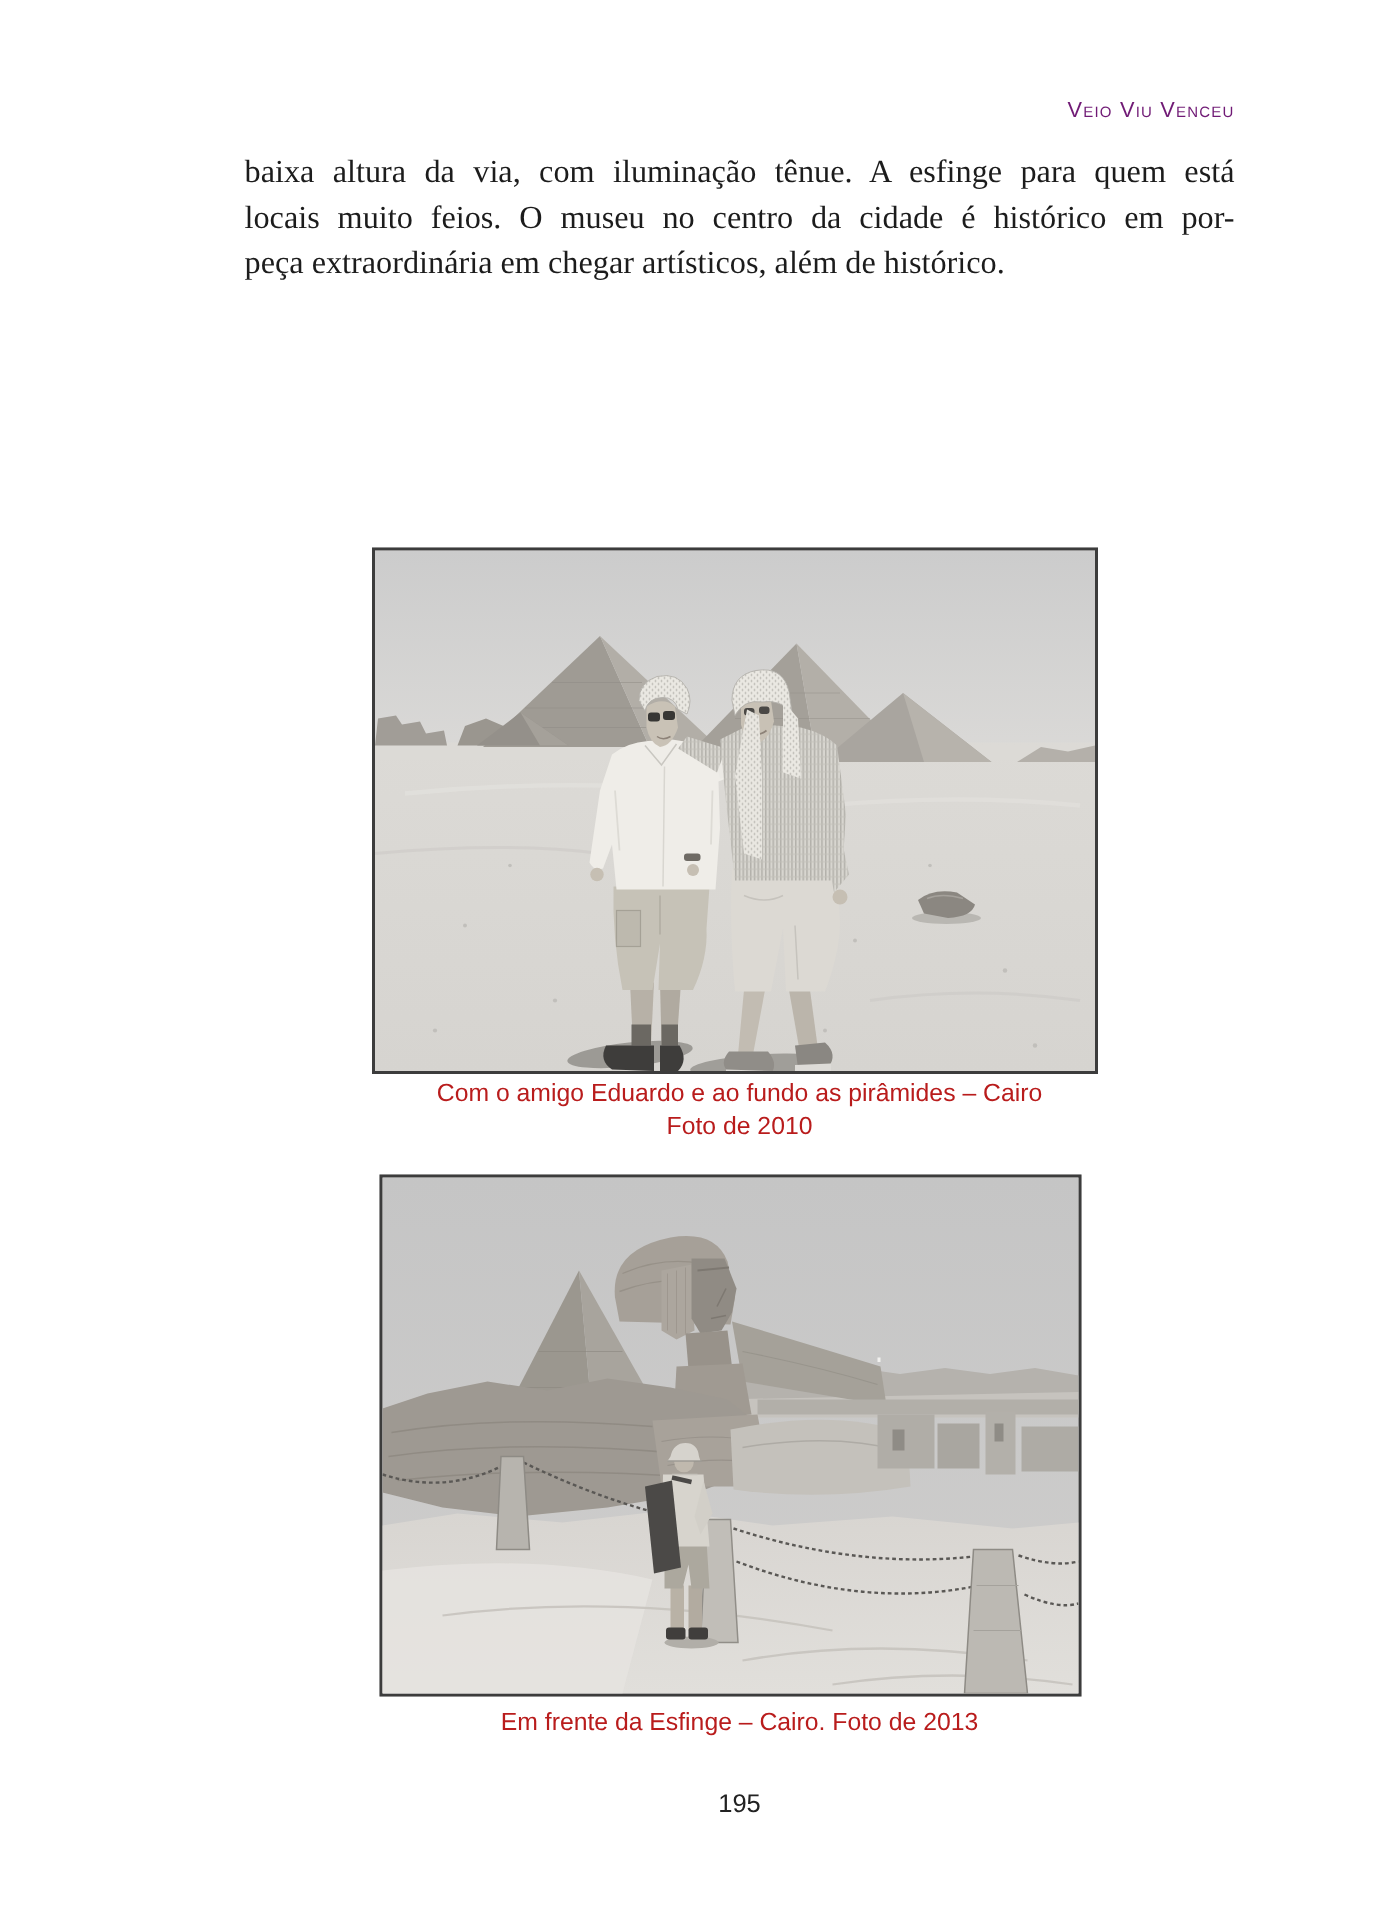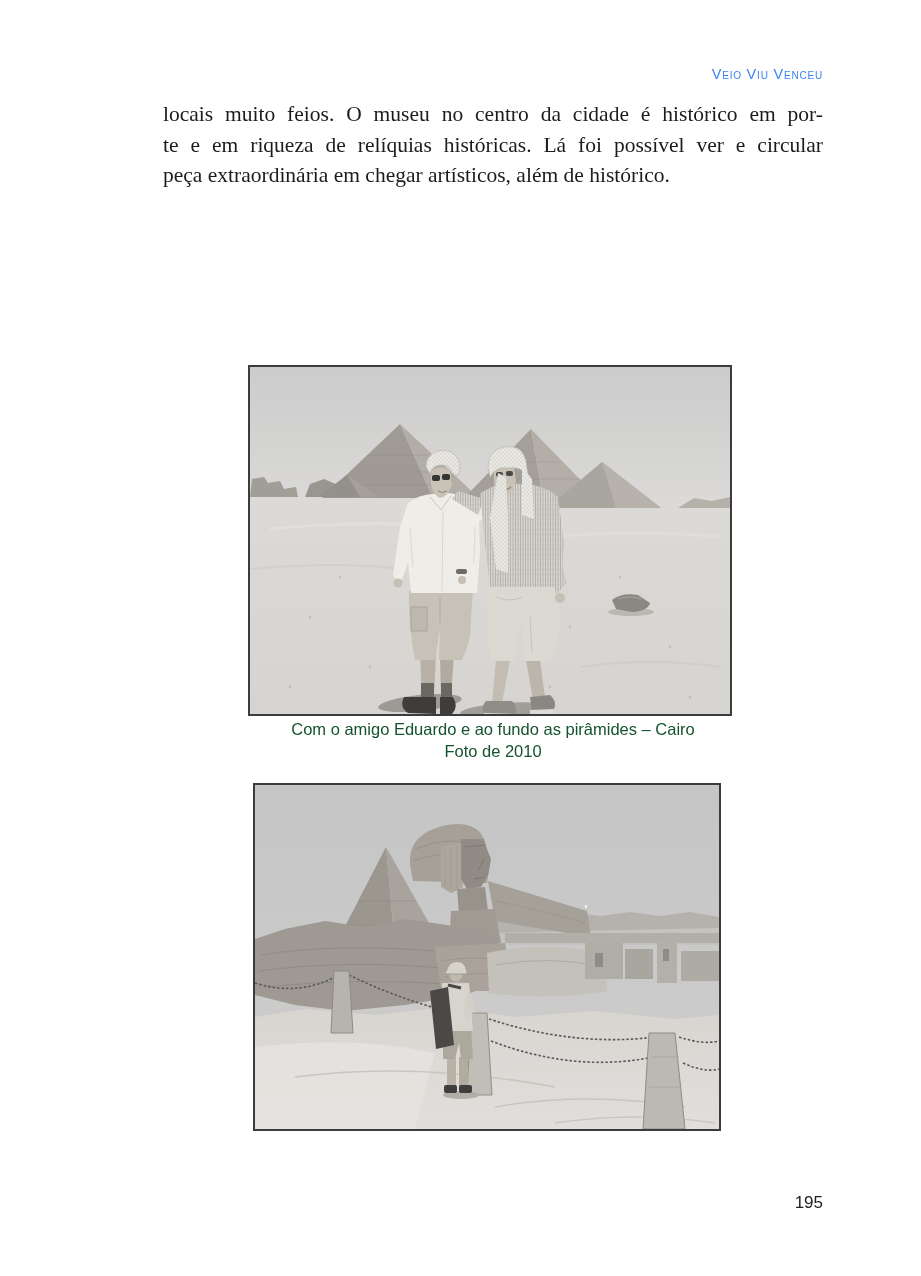--- a/index.html
+++ b/index.html
@@ -13,21 +13,21 @@
   .running-head{
     position:absolute;
     top:66px;
     left:163px;
     width:660px;
     text-align:right;
     font-family:"Liberation Sans", sans-serif;
     font-variant:small-caps;
     font-size:14.5px;
     letter-spacing:0.8px;
-    color:#3b82f6;
+    color:#701a75;
   }
   .body-text{
     position:absolute;
     top:99px;
     left:163px;
     width:660px;
     font-size:21.5px;
     line-height:30.5px;
     color:#1c1c1c;
   }
@@ -49,45 +49,45 @@
   #photo1{left:248px;top:365px;}
   #photo2{left:253px;top:783px;}
   .caption{
     position:absolute;
     left:163px;
     width:660px;
     text-align:center;
     font-family:"Liberation Sans", sans-serif;
     font-size:16.5px;
     line-height:22px;
-    color:#14532d;
+    color:#b91c1c;
   }
   #caption1{top:718px;}
   #caption2{top:1137px;}
   .page-number{
     position:absolute;
     top:1193px;
     left:163px;
     width:660px;
-    text-align:right;
+    text-align:center;
     font-family:"Liberation Sans", sans-serif;
     font-size:17px;
     color:#222222;
   }
 </style>
 </head>
 <body>
 
 <div class="page">
 
   <div class="running-head">Veio Viu Venceu</div>
 
   <div class="body-text">
+    <div class="line just">baixa altura da via, com iluminação tênue. A esfinge para quem está</div>
     <div class="line just">locais muito feios. O museu no centro da cidade é histórico em por-</div>
-    <div class="line just">te e em riqueza de relíquias históricas. Lá foi possível ver e circular</div>
     <div class="line">peça extraordinária em chegar artísticos, além de histórico.</div>
   </div>
 
   <div class="photo-frame" id="photo1">
     <svg width="480" height="347" viewBox="0 0 480 347" role="img">
       <defs>
         <linearGradient id="sky1" x1="0" y1="0" x2="0" y2="1">
           <stop offset="0" stop-color="#cccccc"></stop>
             <stop offset="1" stop-color="#dad9d7"></stop>
         </linearGradient>
@@ -288,16 +288,19 @@
         <path d="M175,206 L193,202 L199,260 L181,264 Z" fill="#4b4947"></path>
         <path d="M193,200 L206,203" stroke="#4b4947" stroke-width="3"></path>
         <circle cx="201" cy="190" r="6.5" fill="#c0b9ae"></circle>
         <path d="M192,186 Q194,177 202,177 Q210,177 211,186 L212,189 L190,189 Z" fill="#d6d3cd"></path>
         <path d="M190,189 L213,189" stroke="#9e9b95" stroke-width="1"></path>
         <path d="M193,198 L210,198" stroke="#c4c1ba" stroke-width="1"></path>
       </g>
     </svg>
   </div>
 
+  <div class="caption" id="caption2">
+    <div>Em frente da Esfinge – Cairo. Foto de 2013</div>
+  </div>
 
   <div class="page-number">195</div>
 
 </div>
 
 </body></html>

